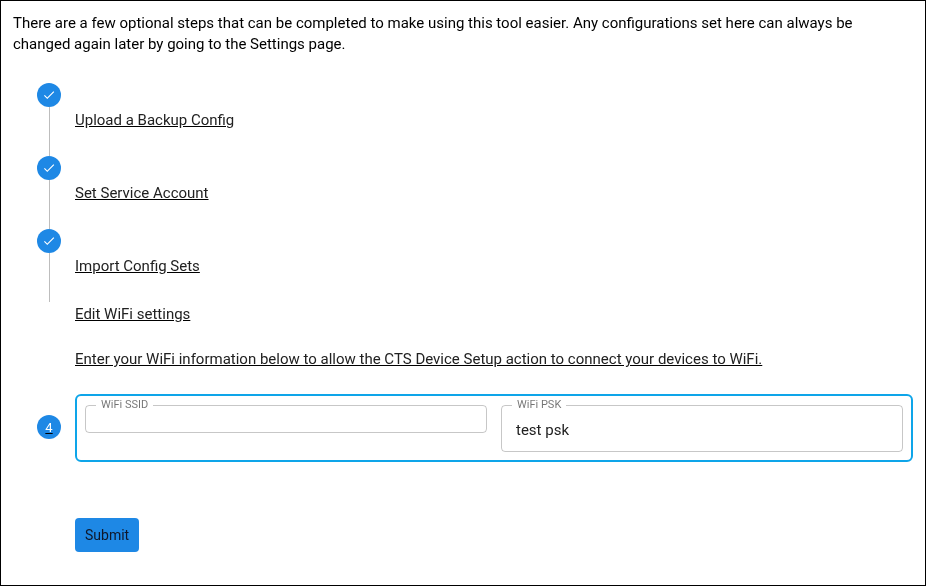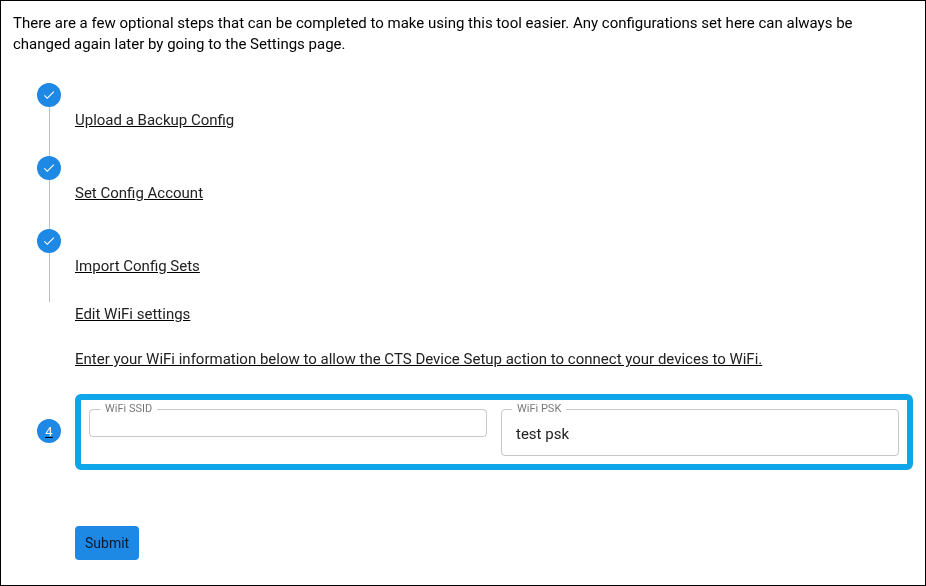--- a/index.html
+++ b/index.html
@@ -72,21 +72,21 @@
       flex: 1;
       padding-top: 0;
     }
     .step-instruction {
       font-size: 15px;
       color: #212121;
       margin-bottom: 26px;
       margin-top: 24px;
     }
     .highlight-box {
-      border: 6px solid #0ea5e9;
+      border: 2px solid #0ea5e9;
       border-radius: 6px;
       padding: 9px 8px 8px 8px;
       display: flex;
       gap: 14px;
     }
     .text-field {
       position: relative;
       flex: 1;
     }
     .field-outline {
@@ -150,21 +150,21 @@
     <div class="step">
       <div class="step-indicator">
         <div class="step-circle">
           <svg viewBox="0 0 24 24">
               <path d="M9 16.17 4.83 12l-1.42 1.41L9 19 21 7l-1.41-1.41z"></path>
             </svg>
         </div>
         <div class="step-connector"></div>
       </div>
       <div class="step-content">
-        <div class="step-label">Set Config Account</div>
+        <div class="step-label">Set Service Account</div>
       </div>
     </div>
 
     <div class="step">
       <div class="step-indicator">
         <div class="step-circle">
           <svg viewBox="0 0 24 24">
               <path d="M9 16.17 4.83 12l-1.42 1.41L9 19 21 7l-1.41-1.41z"></path>
             </svg>
         </div>

